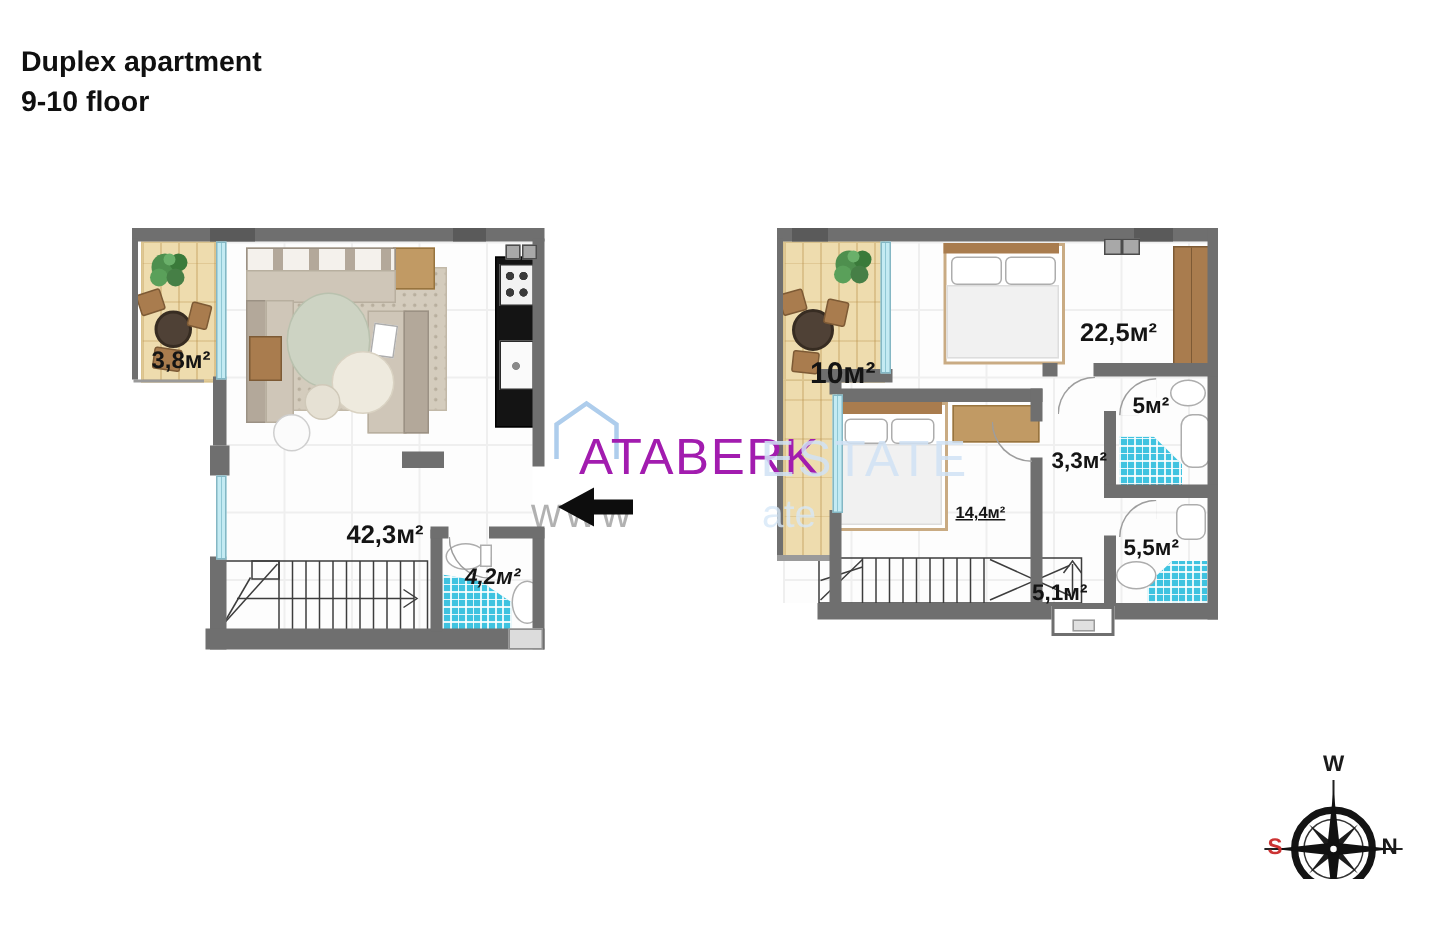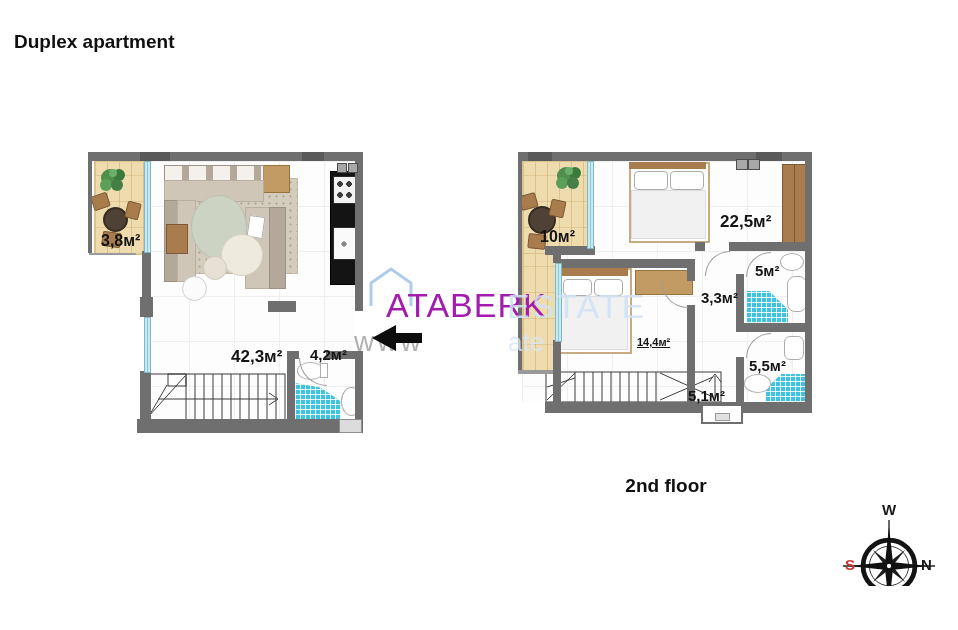--- a/index.html
+++ b/index.html
@@ -40,20 +40,21 @@
   .wm{position:absolute;z-index:9;white-space:nowrap;}
   .cletter{position:absolute;z-index:9;font-weight:bold;font-size:15px;color:#1a1a1a;}
 </style>
 </head>
 <body>
 
 <div class="stage">
 
   <div class="hdr" style="left:14px;top:28px;">
     <div>Duplex apartment</div>
+    <div>9-10 floor</div>
   </div>
   <div class="hdr right" style="right:61px;top:30px;">
   </div>
 
   <div class="plan" style="left:88px;top:150px;width:290px;height:290px;">
     <div class="floorgrid" style="left:56px;top:11px;width:211px;height:258px;"></div>
 
     <div class="wood" style="left:6px;top:11px;width:50px;height:92px;"></div>
     <svg class="furn" style="left:10px;top:15px;" width="32" height="32" viewBox="0 0 32 32">
       <circle cx="12" cy="13" r="9" fill="#4e8f4e"></circle>
@@ -134,21 +135,21 @@
     <div class="wall" style="left:199px;top:201px;width:12px;height:8px;"></div>
     <div class="wall" style="left:238px;top:201px;width:37px;height:8px;"></div>
     <div class="wall" style="left:180px;top:151px;width:28px;height:11px;"></div>
 
     <div class="win" style="left:56px;top:11px;width:5px;height:90px;"></div>
     <div class="win" style="left:56px;top:167px;width:5px;height:54px;"></div>
     <div class="arcbl" style="left:211px;top:208px;width:27px;height:27px;"></div>
 
     <div class="lbl" style="left:13px;top:82px;font-size:16px;">3,8м²</div>
     <div class="lbl" style="left:143px;top:197px;font-size:17px;">42,3м²</div>
-    <div class="lbl" style="left:222px;top:196px;font-size:15px;">4,2м²</div>
+    <div class="lbl" style="left:222px;top:226px;font-size:15px;font-style:italic;">4,2м²</div>
   </div>
 
   <div class="plan" style="left:518px;top:150px;width:296px;height:275px;">
     <div class="floorgrid" style="left:4px;top:11px;width:283px;height:241px;"></div>
 
     <div class="wood" style="left:4px;top:11px;width:66px;height:92px;"></div>
     <div class="wood" style="left:4px;top:103px;width:33px;height:117px;"></div>
     <svg class="furn" style="left:36px;top:13px;" width="32" height="32" viewBox="0 0 32 32">
       <circle cx="12" cy="13" r="9" fill="#4e8f4e"></circle>
         <circle cx="21" cy="10" r="6" fill="#3a7a3a"></circle>
@@ -229,30 +230,29 @@
     <div class="wall" style="left:218px;top:173px;width:76px;height:9px;"></div>
     <div class="wall" style="left:218px;top:207px;width:8px;height:45px;"></div>
 
     <div class="win" style="left:69px;top:11px;width:5px;height:86px;"></div>
     <div class="win" style="left:37px;top:113px;width:5px;height:77px;"></div>
     <div class="arctl" style="left:228px;top:102px;width:24px;height:24px;"></div>
     <div class="arcbl" style="left:143px;top:131px;width:26px;height:26px;"></div>
     <div class="arctl" style="left:187px;top:101px;width:24px;height:24px;"></div>
     <div class="arctl" style="left:228px;top:183px;width:24px;height:24px;"></div>
 
-    <div class="lbl" style="left:22px;top:78px;font-size:16px;">10м²</div>
+    <div class="lbl" style="left:22px;top:88px;font-size:20px;">10м²</div>
     <div class="lbl" style="left:202px;top:62px;font-size:17px;">22,5м²</div>
     <div class="lbl" style="left:237px;top:112px;font-size:15px;">5м²</div>
-    <div class="lbl" style="left:183px;top:139px;font-size:15px;">3,3м²</div>
+    <div class="lbl" style="left:183px;top:149px;font-size:15px;">3,3м²</div>
     <div class="lbl" style="left:119px;top:186px;font-size:11px;text-decoration:underline;">14,4м²</div>
     <div class="lbl" style="left:231px;top:207px;font-size:15px;">5,5м²</div>
     <div class="lbl" style="left:170px;top:237px;font-size:15px;">5,1м²</div>
   </div>
 
-  <div class="cap" style="left:518px;top:475px;width:296px;">2nd floor</div>
 
   <svg class="wm" style="left:363px;top:266px;" width="56" height="42" viewBox="0 0 56 42">
     <path d="M8,40 V17 L28,3 L48,17 V40" fill="none" stroke="#aecdec" stroke-width="3"></path>
   </svg>
   <div class="wm" style="left:386px;top:286px;font-size:34px;letter-spacing:1px;color:#a21caf;">ATABERK</div>
   <div class="wm" style="left:507px;top:287px;font-size:34px;letter-spacing:2px;color:rgba(208,226,245,0.85);">ESTATE</div>
   <div class="wm" style="left:354px;top:326px;font-size:28px;letter-spacing:3px;color:rgba(100,100,100,0.5);">www</div>
   <div class="wm" style="left:508px;top:327px;font-size:26px;color:rgba(214,231,247,0.8);">ate</div>
 
   <svg style="position:absolute;left:372px;top:324px;z-index:10;" width="50" height="28" viewBox="0 0 50 28">

